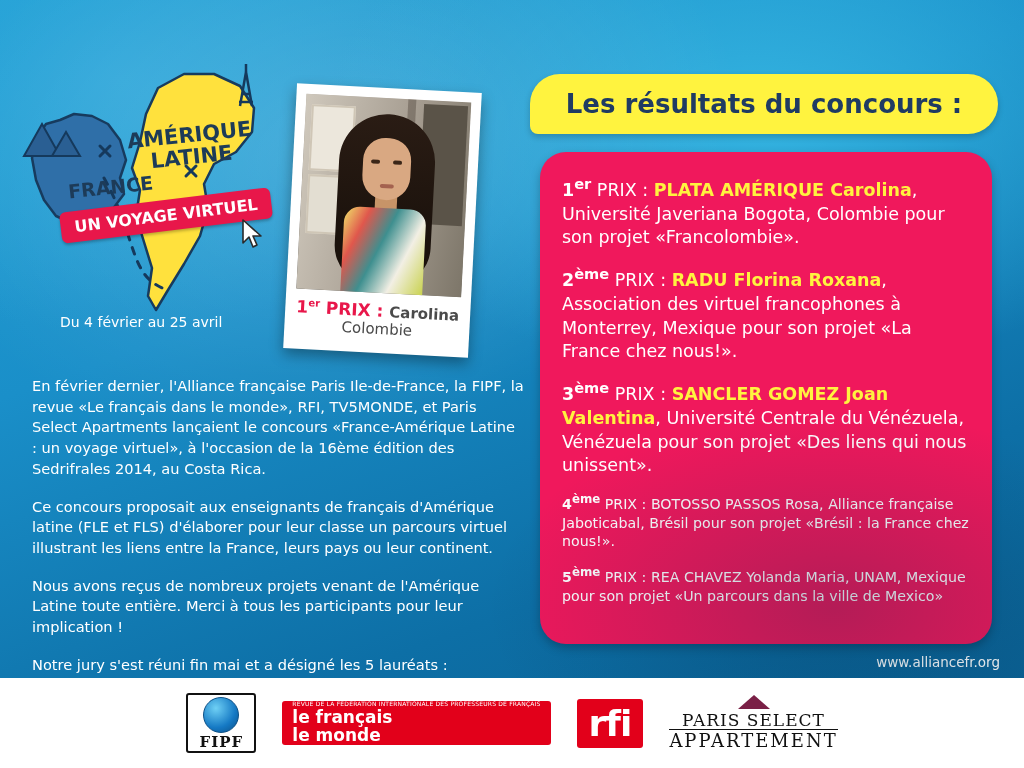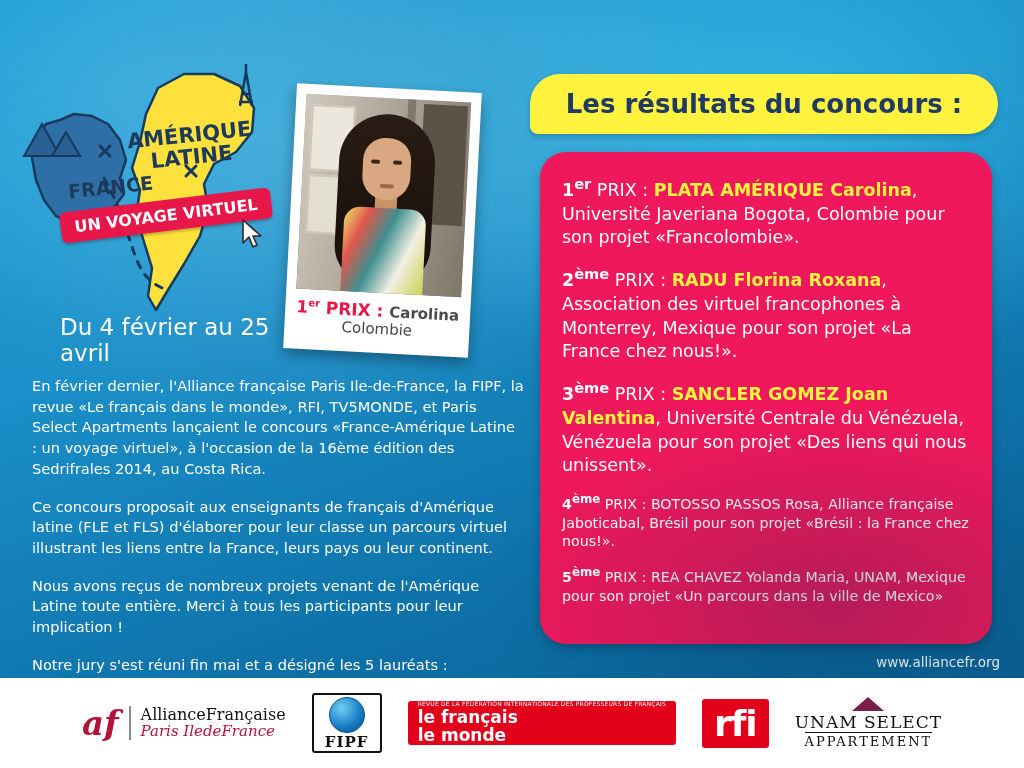--- a/index.html
+++ b/index.html
@@ -62,36 +62,36 @@
     background:#e2001a;color:#fff;font-weight:bold;font-size:36px;letter-spacing:-1px;
     padding:4px 12px;border-radius:3px;font-family:"DejaVu Sans", sans-serif;
   }
   .tv5{color:#00a9e0;font-weight:bold;font-size:32px;letter-spacing:-1px;font-family:"DejaVu Sans", sans-serif;}
   .psa{display:flex;flex-direction:column;align-items:center;line-height:1.05;}
   .psa .roof{
     width:0;height:0;border-left:16px solid transparent;border-right:16px solid transparent;
     border-bottom:14px solid #7a2046;margin-bottom:3px;
   }
   .psa .p1{font-family:"DejaVu Serif", serif;font-size:17px;color:#111;letter-spacing:1px;}
-  .psa .p2{font-family:"DejaVu Serif", serif;font-size:13px;color:#111;letter-spacing:2px;border-top:1px solid #111;padding-top:2px;}
+  .psa .p2{font-family:"DejaVu Serif", serif;font-size:18px;color:#111;letter-spacing:2px;border-top:1px solid #111;padding-top:2px;}
 
   
   .map-area{position:absolute;left:8px;top:28px;width:300px;height:300px;}
   .map-svg{position:absolute;left:0;top:0;}
   .lbl{position:absolute;font-family:"DejaVu Sans", sans-serif;color:#1d3b58;font-weight:bold;}
   .lbl-france{left:60px;top:148px;font-size:19px;transform:rotate(-6deg);}
   .lbl-al{left:120px;top:96px;font-size:21px;transform:rotate(-6deg);line-height:1.05;text-align:center;}
   .ribbon{
     position:absolute;left:52px;top:172px;transform:rotate(-7deg);
     background:#e8174a;color:#fff;font-weight:bold;font-size:16px;
     padding:6px 14px;border-radius:6px;box-shadow:0 2px 3px rgba(0,0,0,.25);
     white-space:nowrap;
   }
   .dates{
-    position:absolute;left:52px;top:286px;color:#ffffff;font-size:23px;
+    position:absolute;left:52px;top:286px;color:#ffffff;font-size:14px;
     font-family:"DejaVu Sans", sans-serif;
   }
   .cursor{position:absolute;left:232px;top:190px;}
 
   
   .polaroid{
     position:absolute;left:290px;top:88px;width:185px;height:265px;background:#fff;
     transform:rotate(3deg);box-shadow:0 6px 14px rgba(0,0,0,.35);
     padding:10px 10px 0 10px;box-sizing:border-box;
   }
@@ -270,27 +270,20 @@
       <span class="white">PRIX :</span>
       <span class="white">REA CHAVEZ Yolanda Maria</span><span>, UNAM, Mexique pour son projet «Un parcours dans la ville de Mexico»</span>
     </div>
 
   </div>
 
   <div class="site">www.alliancefr.org</div>
 
   <div class="footer">
 
-    <div class="logo logo-af">
-      <div class="af-mark">af</div>
-      <div class="af-text">
-        <span class="t1">AllianceFrançaise</span>
-        <span class="t2">Paris IledeFrance</span>
-      </div>
-    </div>
 
     <div class="logo">
       <div class="fipf">
         <div class="globe"></div>
         <div class="fipf-txt">FIPF</div>
       </div>
     </div>
 
     <div class="logo">
       <div class="lfdm">
@@ -301,20 +294,20 @@
     </div>
 
     <div class="logo">
       <div class="rfi">rfi</div>
     </div>
 
 
     <div class="logo">
       <div class="psa">
         <div class="roof"></div>
-        <span class="p1">UNAM SELECT</span>
+        <span class="p1">PARIS SELECT</span>
         <span class="p2">APPARTEMENT</span>
       </div>
     </div>
 
   </div>
 
 </div>
 
 </body></html>

